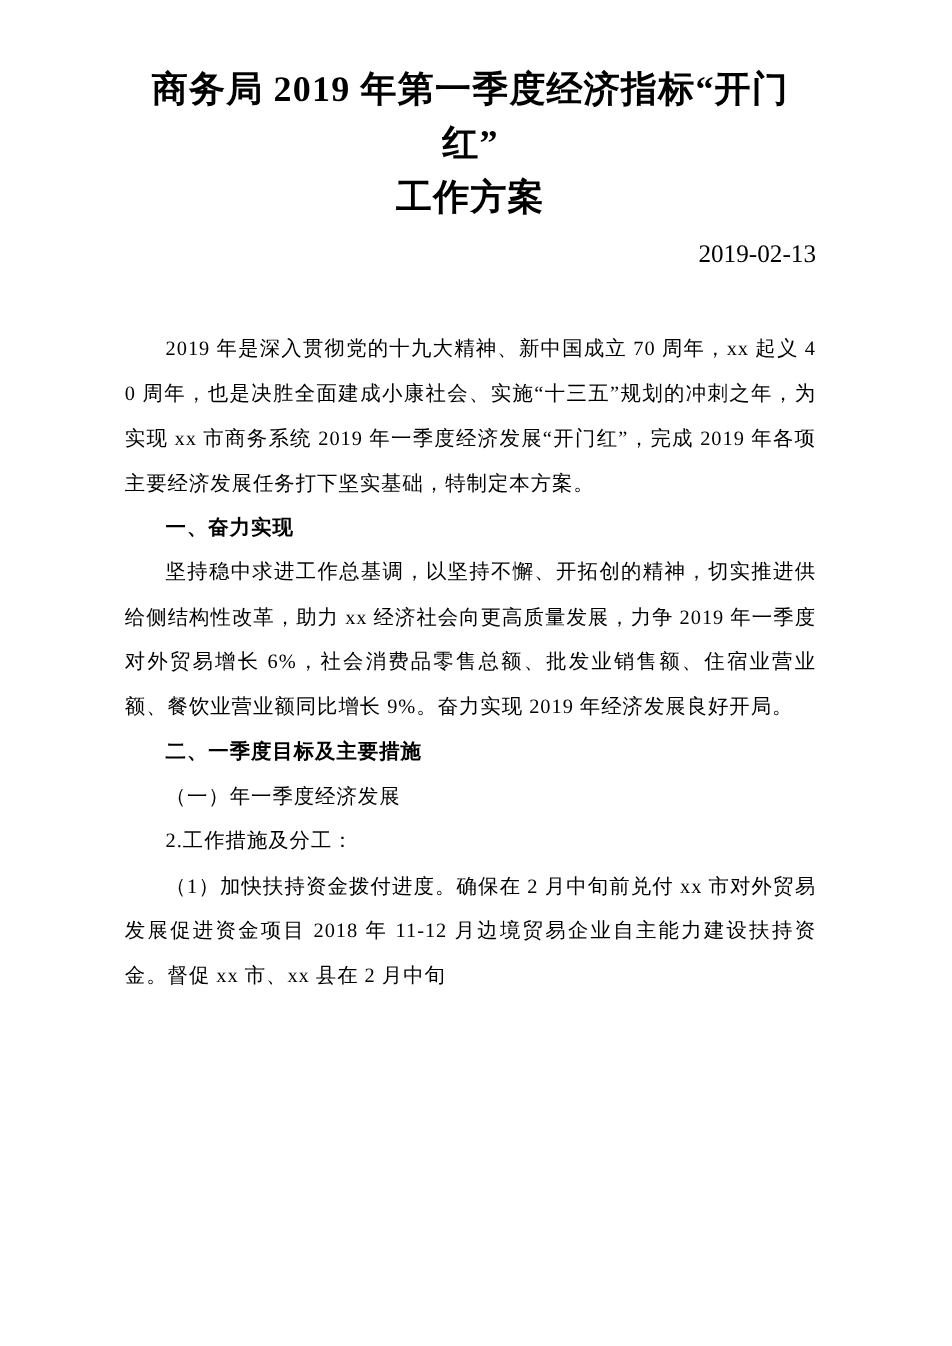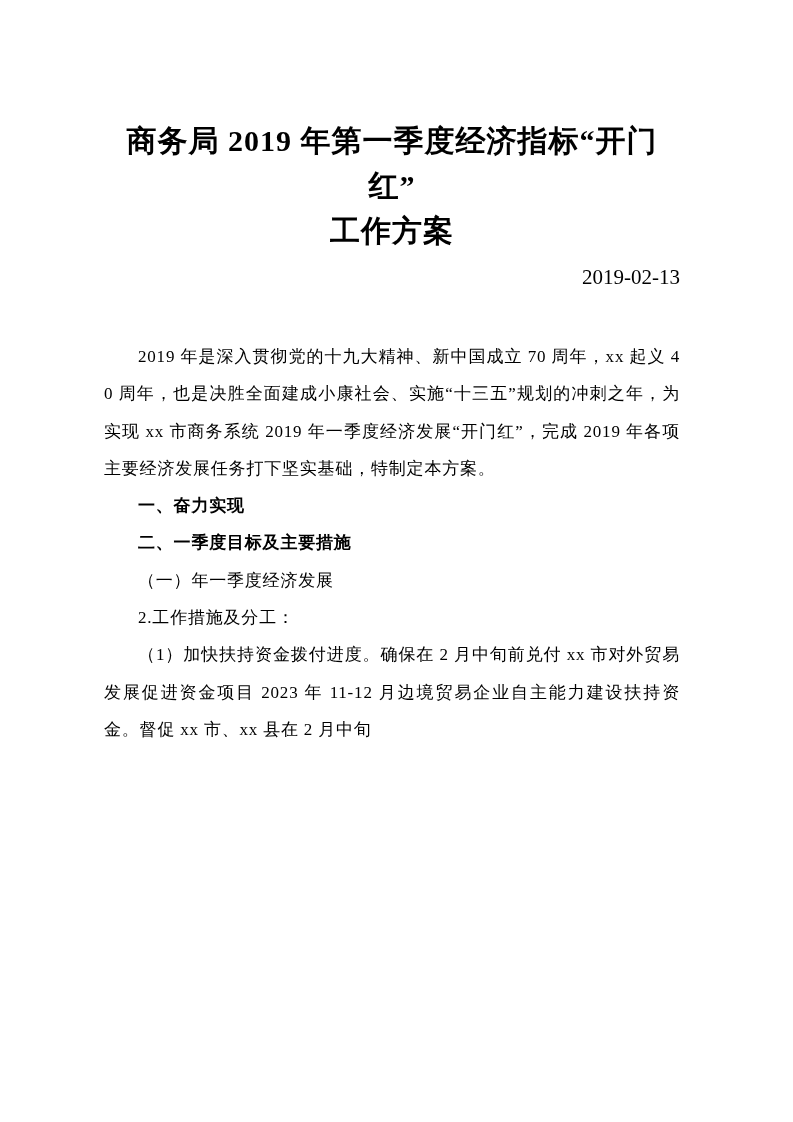--- a/index.html
+++ b/index.html
@@ -15,21 +15,21 @@
     overflow: hidden;
     box-sizing: border-box;
     color: #000000;
   }
   .content {
     margin-left: 104px;
     width: 576px;
   }
   .doc-title {
     margin: 0;
-    padding-top: 118px;
+    padding-top: 52px;
     font-family: "Liberation Serif", "DejaVu Serif", serif;
     font-size: 30px;
     font-weight: bold;
     line-height: 45px;
     text-align: center;
     letter-spacing: 1px;
   }
   .title-line {
     display: block;
   }
@@ -72,19 +72,20 @@
 <div class="page">
   <div class="content">
     <h1 class="doc-title">
       <span class="title-line">商务局 2019 年第一季度经济指标“开门红”</span>
       <span class="title-line">工作方案</span>
     </h1>
     <div class="doc-date">2019-02-13</div>
     <div class="doc-body">
         <div class="para para-body">2019 年是深入贯彻党的十九大精神、新中国成立 70 周年，xx 起义 40 周年，也是决胜全面建成小康社会、实施“十三五”规划的冲刺之年，为实现 xx 市商务系统 2019 年一季度经济发展“开门红”，完成 2019 年各项主要经济发展任务打下坚实基础，特制定本方案。</div>
         <div class="para para-heading">一、奋力实现</div>
+        <div class="para para-body">坚持稳中求进工作总基调，以坚持不懈、开拓创的精神，切实推进供给侧结构性改革，助力 xx 经济社会向更高质量发展，力争 2019 年一季度对外贸易增长 6%，社会消费品零售总额、批发业销售额、住宿业营业额、餐饮业营业额同比增长 9%。奋力实现 2019 年经济发展良好开局。</div>
         <div class="para para-heading">二、一季度目标及主要措施</div>
         <div class="para para-subheading">（一）年一季度经济发展</div>
         <div class="para para-subheading">2.工作措施及分工：</div>
-        <div class="para para-subheading">（1）加快扶持资金拨付进度。确保在 2 月中旬前兑付 xx 市对外贸易发展促进资金项目 2023 年 11-12 月边境贸易企业自主能力建设扶持资金。督促 xx 市、xx 县在 2 月中旬</div>
+        <div class="para para-subheading">（1）加快扶持资金拨付进度。确保在 2 月中旬前兑付 xx 市对外贸易发展促进资金项目 2018 年 11-12 月边境贸易企业自主能力建设扶持资金。督促 xx 市、xx 县在 2 月中旬</div>
       </div>
   </div>
 </div>
 
 </body></html>

